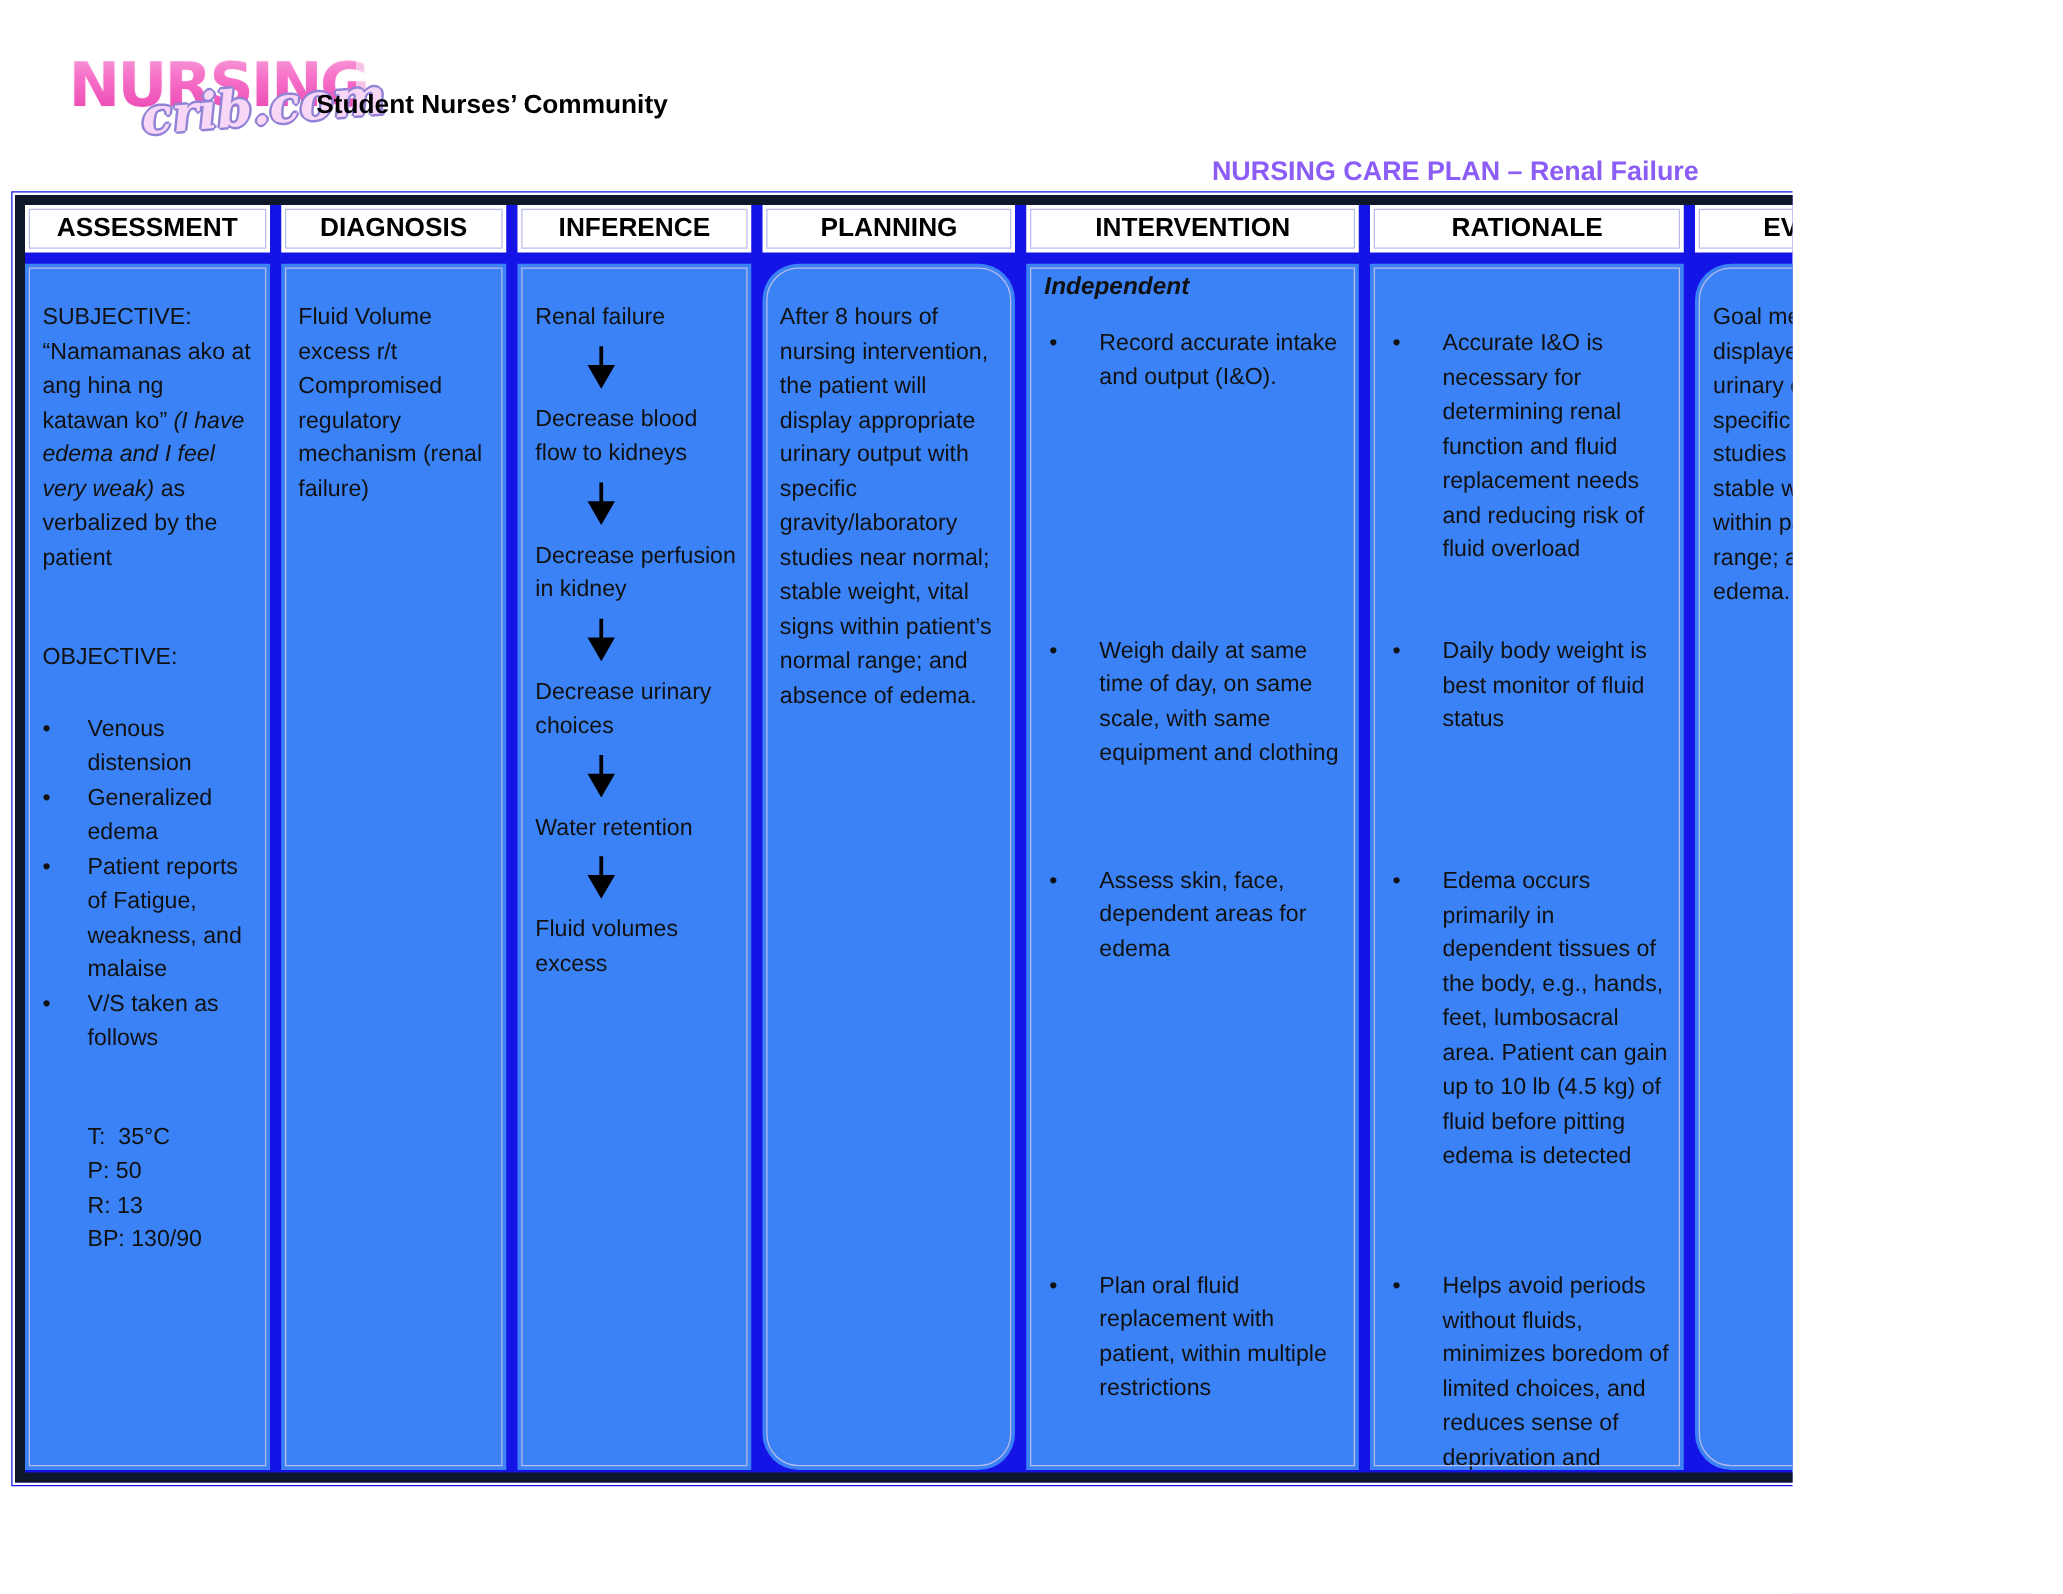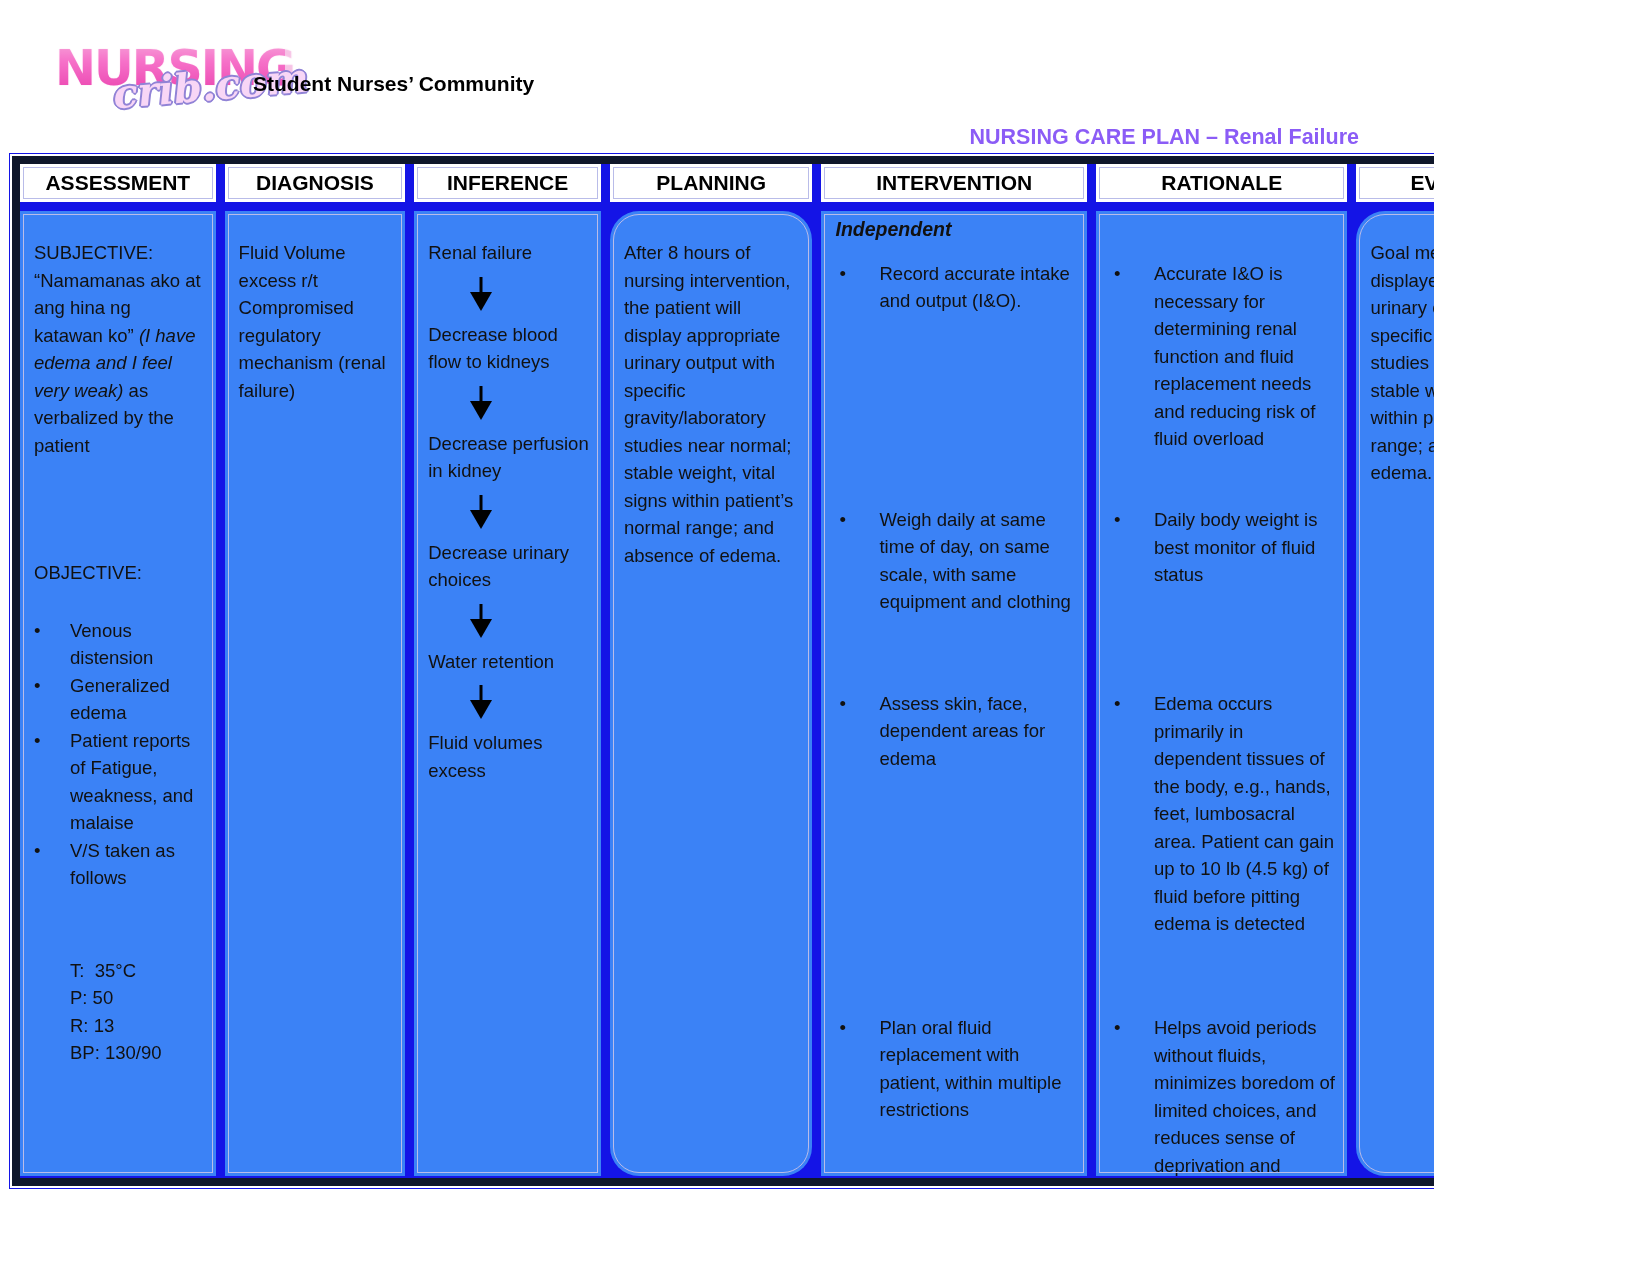--- a/index.html
+++ b/index.html
@@ -61,23 +61,23 @@
     padding:28px 12px 12px 14px; overflow:hidden;
   }
   .bcell.tight { padding-top:5px; }
 
   
   .li { display:flex; }
   .li::before { content:"•"; flex:0 0 36px; }
   .wide .li::before { flex-basis:40px; padding-left:4px; }
 
   
-  .obj-label { margin-top:100px; }
+  .obj-label { margin-top:52px; }
   .obj-list  { margin-top:30px; }
-  .vitals    { margin-top:65px; margin-left:36px; white-space:pre; }
+  .vitals    { margin-top:51px; margin-left:36px; white-space:pre; }
   .italic    { font-style:italic; }
 
   
   .flow-step { }
   .flow-arrow { display:block; margin:9px 0 9px 40px; }
 
   
   .iv-heading { font-weight:bold; font-style:italic; font-size:19.5px; margin-bottom:16px; }
   .spacer-head { height:44px; }
   .sect-1 { min-height:246px; }

